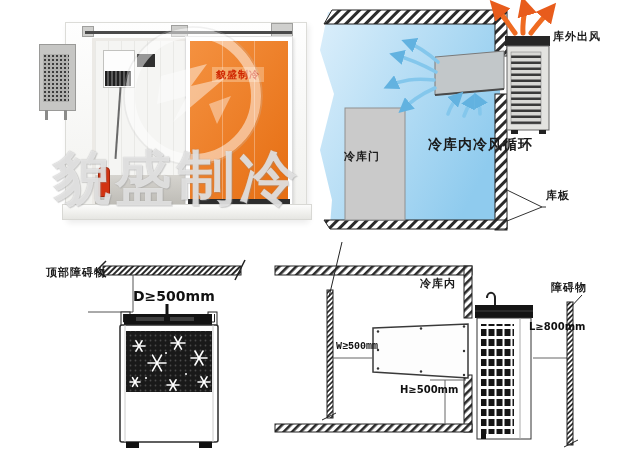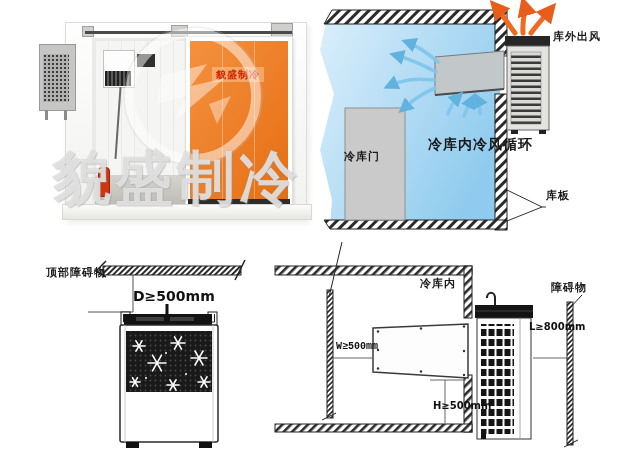--- a/index.html
+++ b/index.html
@@ -305,16 +305,16 @@
 
     <line x1="261" y1="120" x2="295" y2="120" stroke="#666"></line>
     <rect x="295" y="64" width="6" height="143" fill="url(#hatchBar)" stroke="#222"></rect>
     <line x1="297" y1="71" x2="310" y2="57" stroke="#222"></line>
     <line x1="292" y1="209" x2="306" y2="202" stroke="#222"></line>
   </svg>
 
   <div class="lbl" style="left:420px;top:276px;">冷库内</div>
   <div class="lbl" style="left:551px;top:280px;">障碍物</div>
   <div class="dim" style="left:336px;top:341px;font-family:Liberation Mono, monospace;">W≥500mm</div>
-  <div class="dim" style="left:400px;top:400px;margin-left:33px;">H≥500mm</div>
+  <div class="dim" style="left:400px;top:384px;">H≥500mm</div>
   <div class="dim" style="left:529px;top:321px;">L≥800mm</div>
 
 </div>
 
 </body></html>

